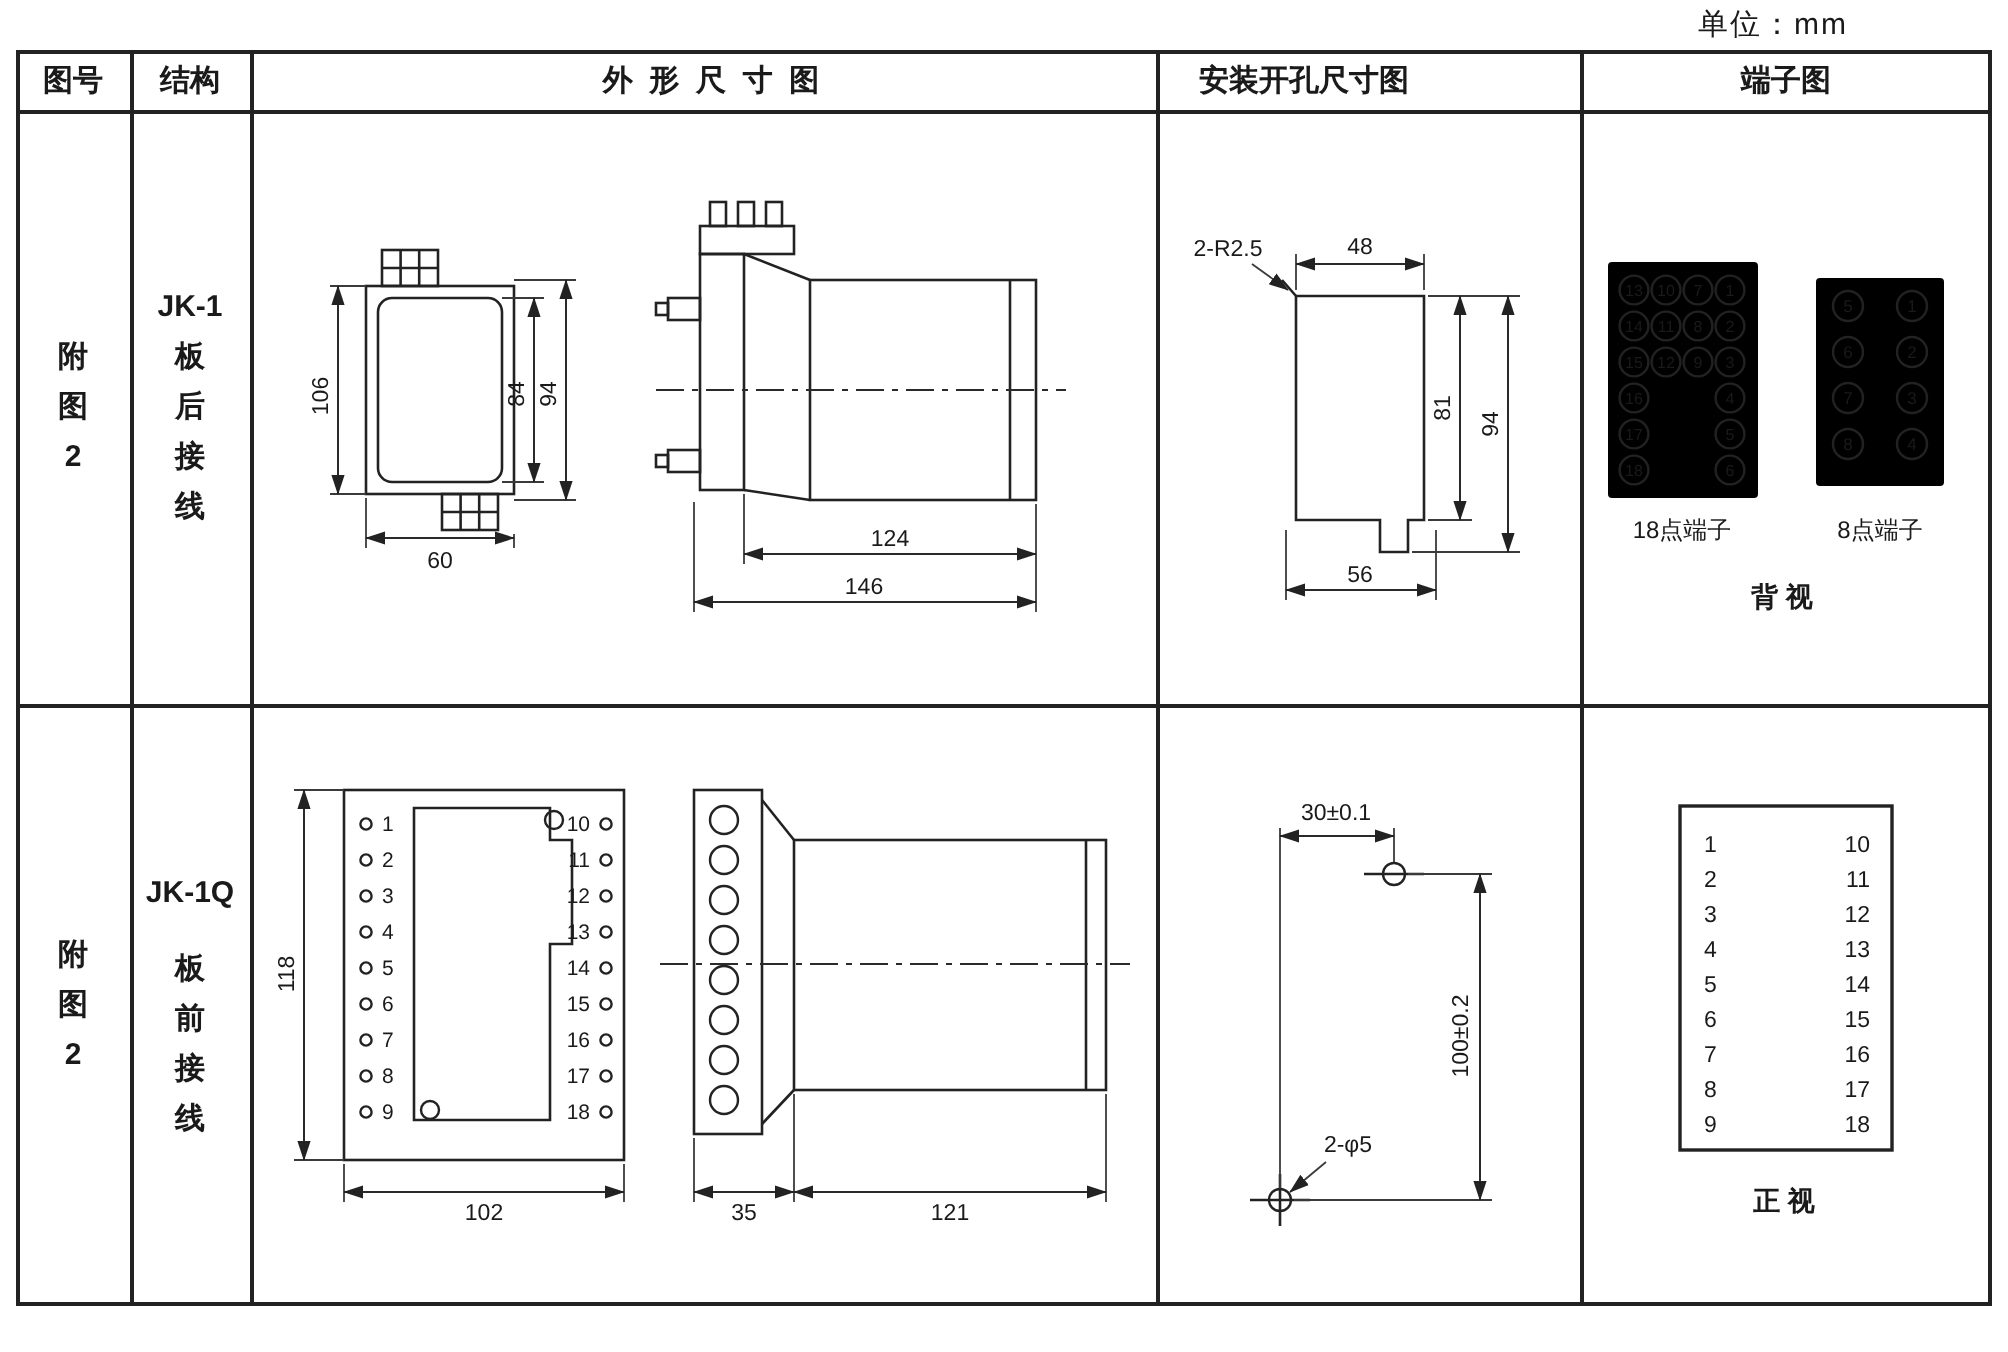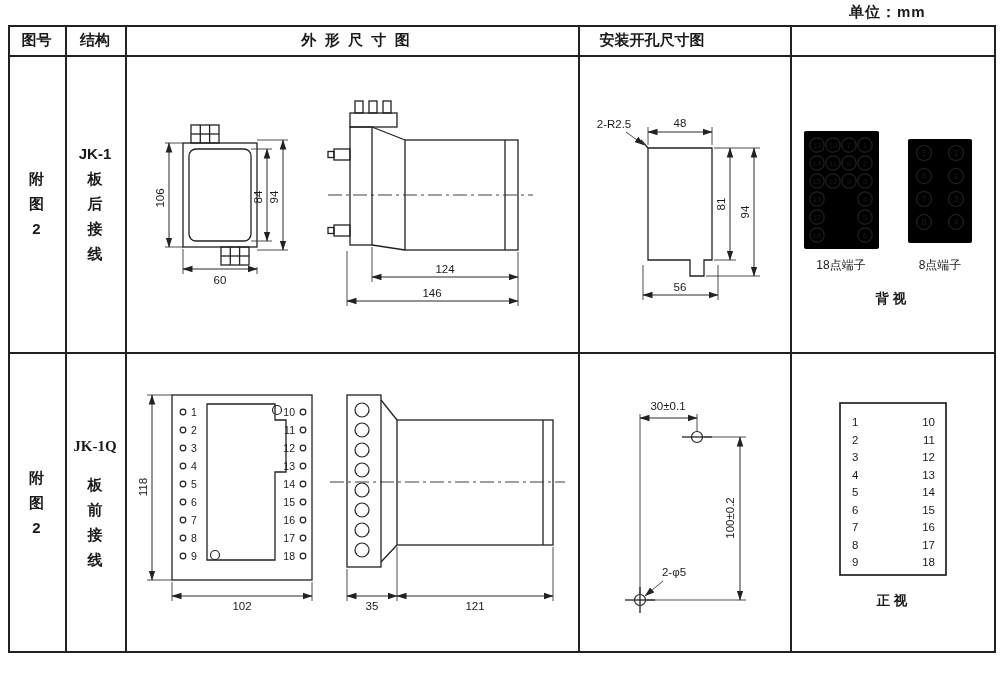--- a/index.html
+++ b/index.html
@@ -3,31 +3,31 @@
 <meta charset="utf-8">
 <style>
   * { margin:0; padding:0; box-sizing:border-box; }
   html,body { background:#fff; }
   body {
     width:1004px; height:676px;
     font-family:"Liberation Sans","DejaVu Sans",sans-serif;
     color:#1a1a1a;
   }
   .canvas { position:relative; width:1004px; height:676px; background:#fff; overflow:hidden; }
-  .unit { position:absolute; top:3px; left:849px; font-size:15px; font-weight:700; letter-spacing:1px; }
+  .unit { position:absolute; top:3px; left:849px; font-size:15px; font-weight:400; letter-spacing:1px; }
   .grid { position:absolute; left:8px; top:25px; width:988px; height:628px; }
   .gborder { position:absolute; inset:0; border:2px solid #222; }
   .vline { position:absolute; top:0; height:100%; width:1.6px; background:#222; }
   .hline { position:absolute; left:0; width:100%; height:1.6px; background:#222; }
   .cell { position:absolute; display:flex; align-items:center; justify-content:center; }
   .hdr { font-size:15px; font-weight:600; white-space:pre; }
   .vstack { flex-direction:column; font-size:15px; font-weight:600; }
   .vstack span { display:block; line-height:1; }
   .g10 span { margin:5px 0; }
-  .gapAfter { margin-bottom:18px !important;font-family:Liberation Serif, serif; }
+  .gapAfter { margin-bottom:18px !important; }
   svg.draw { position:absolute; overflow:visible; }
   svg .obj rect, svg .obj path, svg .obj line { fill:none; stroke:#222; stroke-width:1.3; }
   svg .thick { stroke-width:1.7; }
   svg circle { fill:none; stroke:#222; stroke-width:1.2; }
   svg line.ext { stroke:#3a3a3a; stroke-width:0.9; }
   svg line.dl { stroke:#2a2a2a; stroke-width:1; }
   svg line.cl { stroke:#2a2a2a; stroke-width:0.9; stroke-dasharray:14 4 3 4; }
   svg text { fill:#1a1a1a; font-size:11.5px; font-family:"Liberation Sans","DejaVu Sans",sans-serif; }
   svg text.tn { font-size:8px; text-anchor:middle; }
   svg text.tn8 { font-size:8.5px; text-anchor:middle; }
@@ -57,20 +57,21 @@
     <div class="vline" style="left:117px"></div>
     <div class="vline" style="left:570px"></div>
     <div class="vline" style="left:782px"></div>
     <div class="hline" style="top:30px"></div>
     <div class="hline" style="top:327px"></div>
 
     <div class="cell hdr" style="left:0;top:0;width:57px;height:30px">图号</div>
     <div class="cell hdr" style="left:57px;top:0;width:60px;height:30px">结构</div>
     <div class="cell hdr" style="left:121px;top:0;width:453px;height:30px">外  形  尺  寸  图</div>
     <div class="cell hdr" style="left:538px;top:0;width:212px;height:30px">安装开孔尺寸图</div>
+    <div class="cell hdr" style="left:782px;top:0;width:206px;height:30px">端子图</div>
 
     <div class="cell vstack g10" style="left:0;top:30px;width:57px;height:297px">
       <span>附</span>
       <span>图</span>
       <span>2</span>
     </div>
     <div class="cell vstack g10" style="left:57px;top:30px;width:60px;height:297px">
       <span>JK-1</span>
       <span>板</span>
       <span>后</span>

